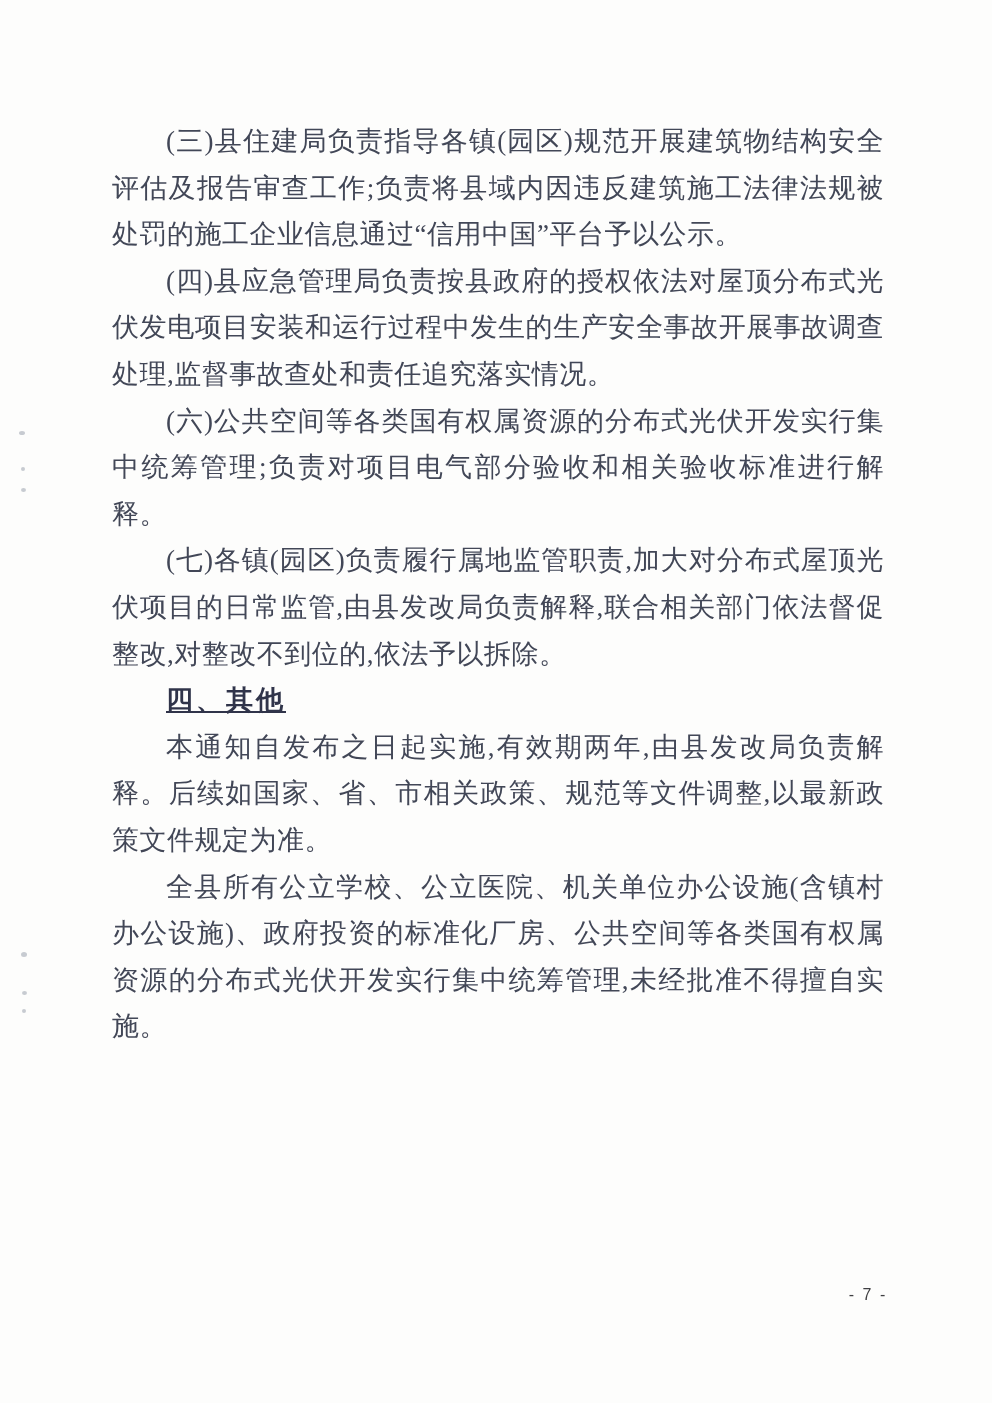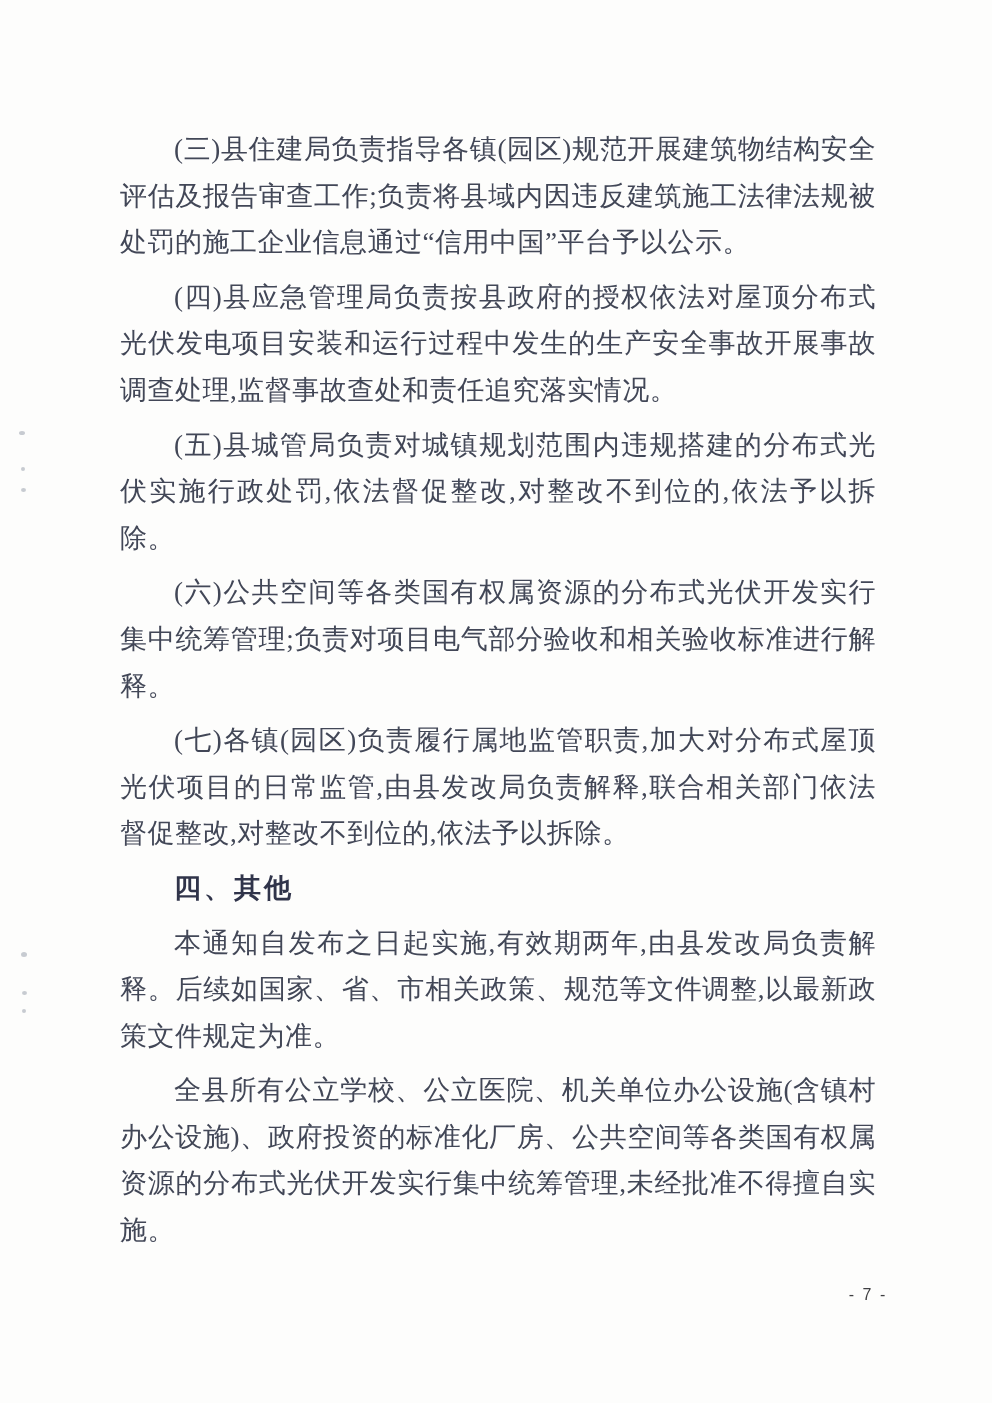--- a/index.html
+++ b/index.html
@@ -20,28 +20,29 @@
     left: 112px;
     top: 118px;
     width: 772px;
     color: #424757;
     font-size: 27px;
     line-height: 46.6px;
     text-align: justify;
     letter-spacing: 0.5px;
   }
   .para {
-    margin: 8px;
+    margin: 0;
     text-indent: 2em;
   }
   .heading {
     font-family: "Liberation Sans", "DejaVu Sans", sans-serif;
     font-weight: bold;
     color: #30344a;
     letter-spacing: 3px;
+    text-decoration: underline;
   }
   .page-number {
     position: absolute;
     top: 1286px;
     left: 838px;
     width: 60px;
     text-align: center;
     font-family: "Liberation Sans", "DejaVu Sans", sans-serif;
     font-size: 16px;
     color: #3f3f42;
@@ -62,21 +63,20 @@
   .speck.s6 { left: 22px; top: 1009px; width: 4px; height: 4px; }
 </style>
 </head>
 <body>
 
 <div class="page">
 
   <div class="content">
     <p class="para">(三)县住建局负责指导各镇(园区)规范开展建筑物结构安全评估及报告审查工作;负责将县域内因违反建筑施工法律法规被处罚的施工企业信息通过“信用中国”平台予以公示。</p>
     <p class="para">(四)县应急管理局负责按县政府的授权依法对屋顶分布式光伏发电项目安装和运行过程中发生的生产安全事故开展事故调查处理,监督事故查处和责任追究落实情况。</p>
-    <p class="para">(五)县城管局负责对城镇规划范围内违规搭建的分布式光伏实施行政处罚,依法督促整改,对整改不到位的,依法予以拆除。</p>
     <p class="para">(六)公共空间等各类国有权属资源的分布式光伏开发实行集中统筹管理;负责对项目电气部分验收和相关验收标准进行解释。</p>
     <p class="para">(七)各镇(园区)负责履行属地监管职责,加大对分布式屋顶光伏项目的日常监管,由县发改局负责解释,联合相关部门依法督促整改,对整改不到位的,依法予以拆除。</p>
     <p class="para heading">四、其他</p>
     <p class="para">本通知自发布之日起实施,有效期两年,由县发改局负责解释。后续如国家、省、市相关政策、规范等文件调整,以最新政策文件规定为准。</p>
     <p class="para">全县所有公立学校、公立医院、机关单位办公设施(含镇村办公设施)、政府投资的标准化厂房、公共空间等各类国有权属资源的分布式光伏开发实行集中统筹管理,未经批准不得擅自实施。</p>
   </div>
 
   <div class="page-number">- 7 -</div>
 
   <span class="speck s1"></span>

